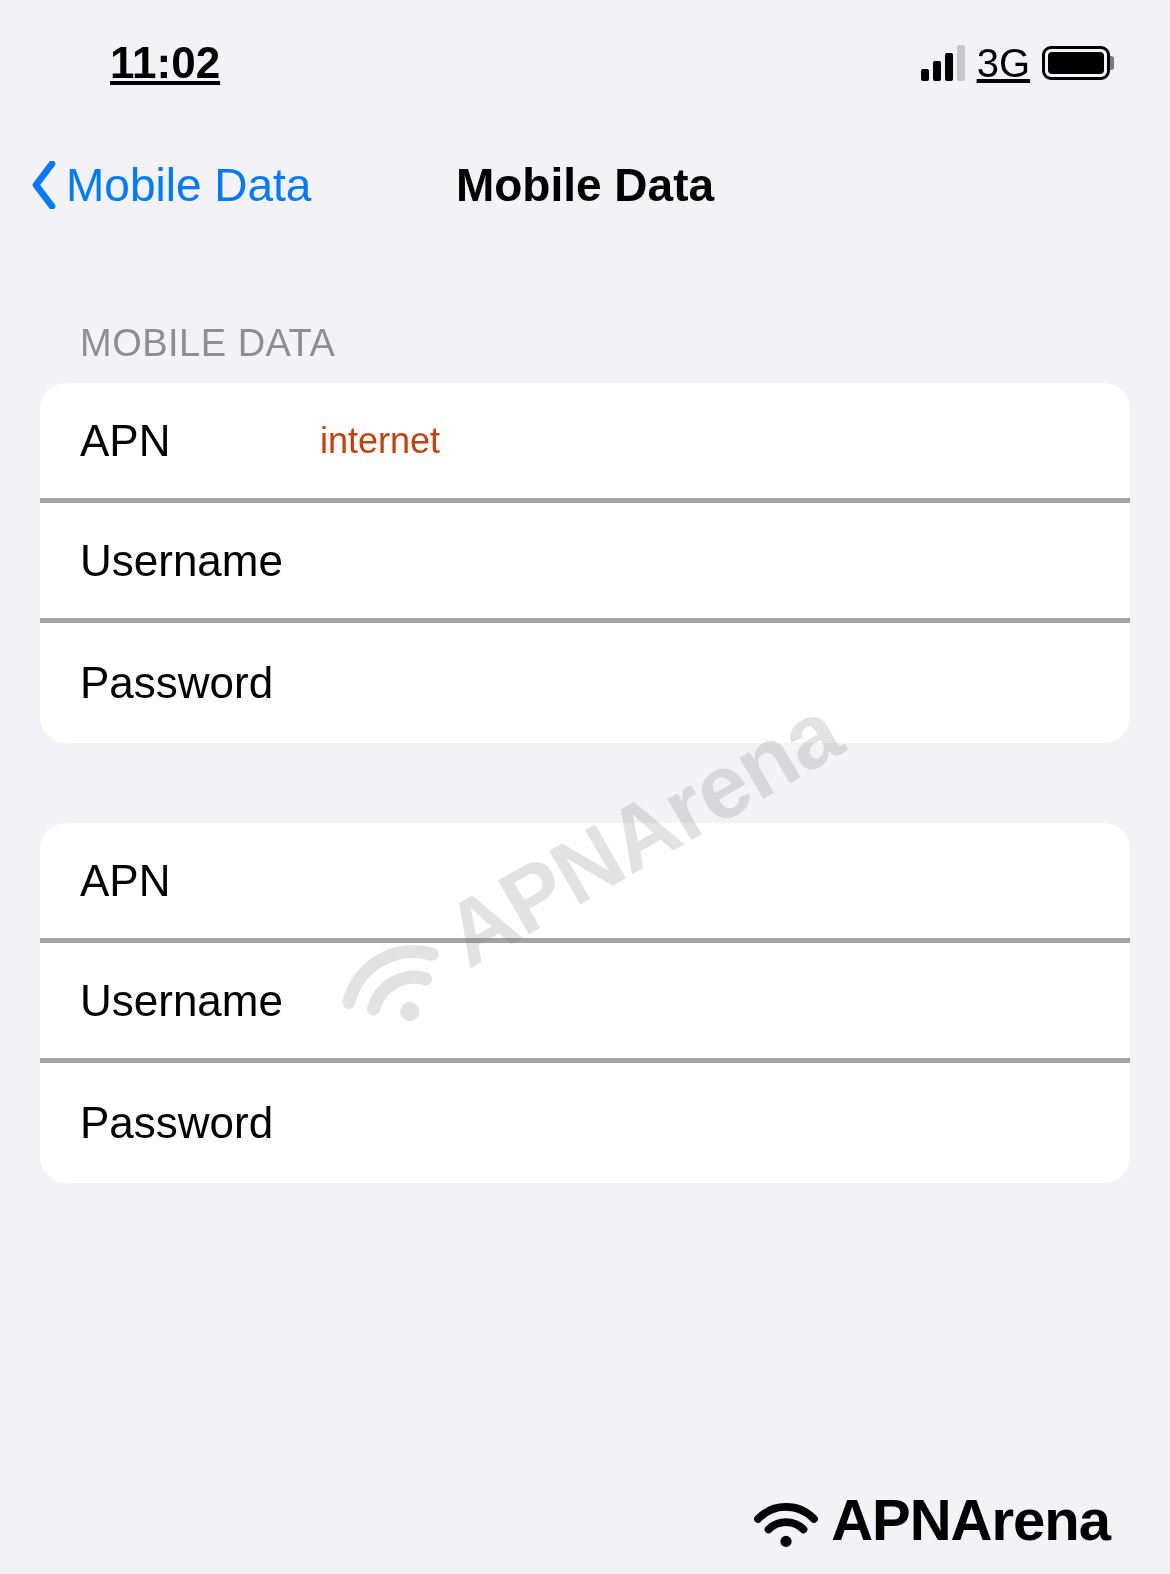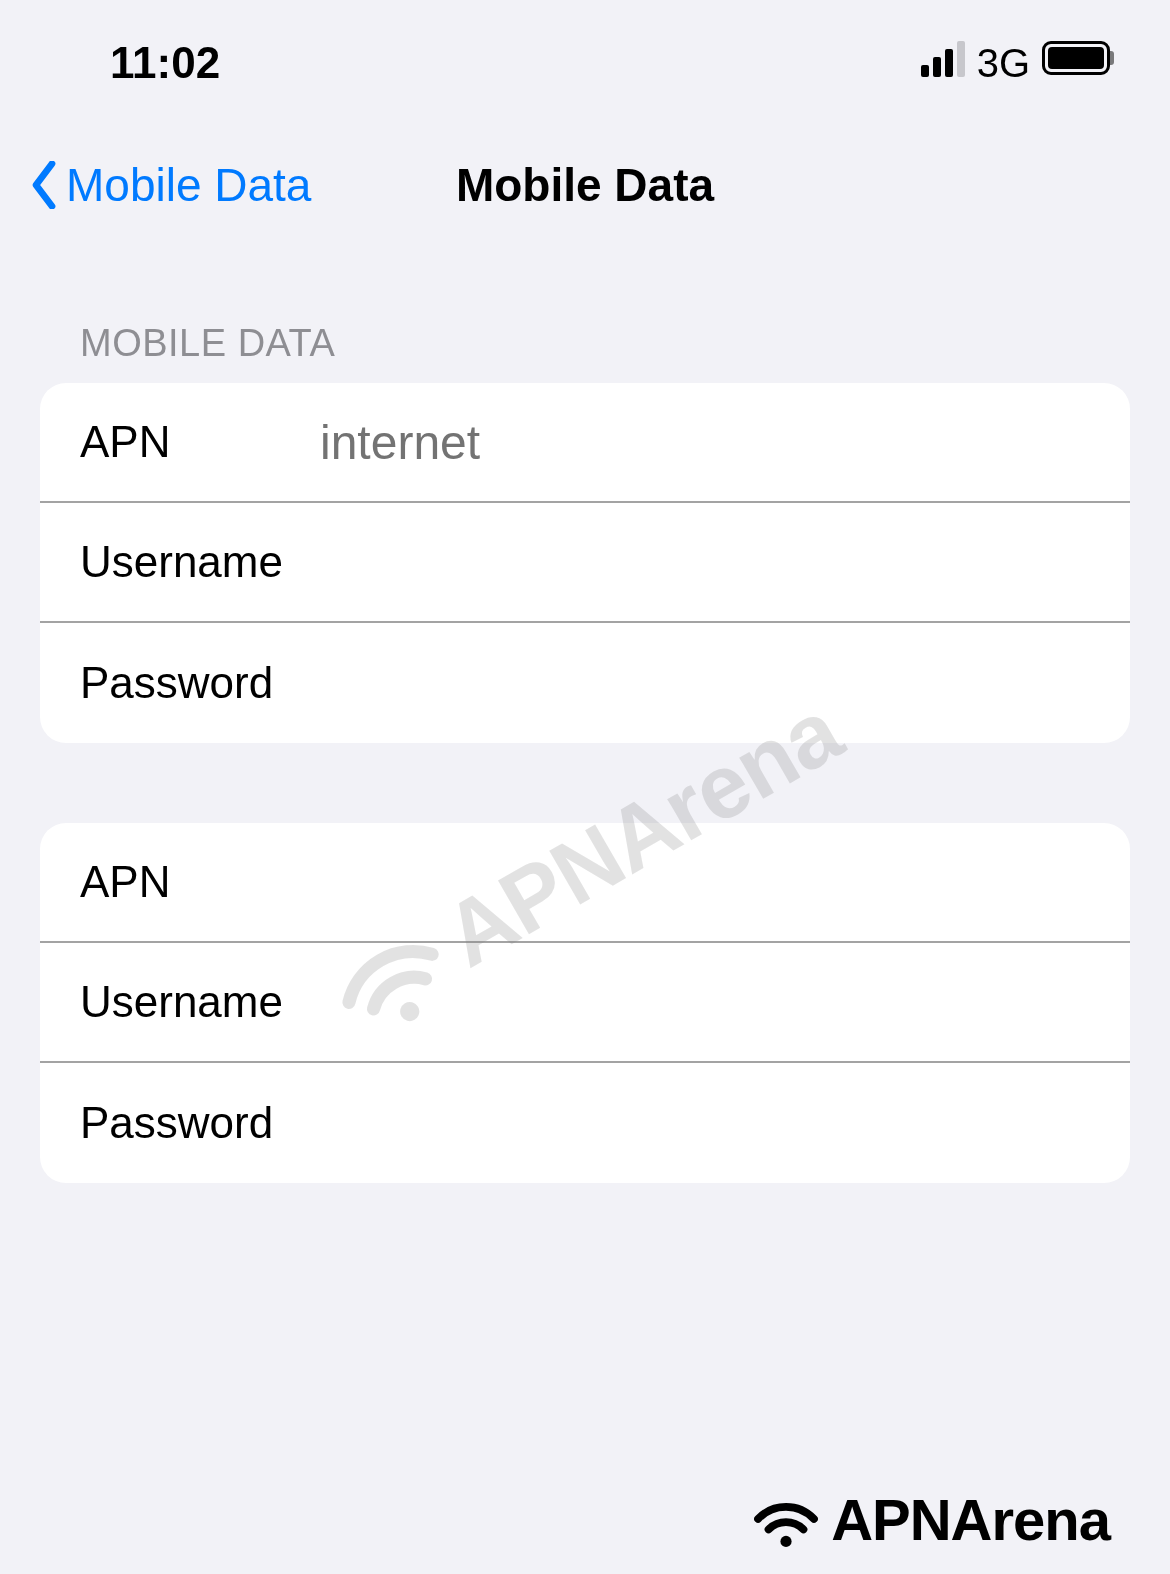--- a/index.html
+++ b/index.html
@@ -14,29 +14,30 @@
       background: #f2f2f7;
       font-family: -apple-system, BlinkMacSystemFont, 'SF Pro Text', 'Helvetica Neue', Arial, sans-serif;
       position: relative;
       overflow: hidden;
     }
     .status-bar {
       display: flex;
       justify-content: space-between;
       align-items: center;
       padding: 38px 60px 20px 110px;
+      text-decoration: underline;
     }
     .status-time {
       font-size: 44px;
       font-weight: 600;
       color: #000;
     }
     .status-right {
       display: flex;
-      align-items: flex-start;
+      align-items: center;
       gap: 12px;
     }
     .signal-bars {
       display: flex;
       align-items: flex-end;
       gap: 4px;
     }
     .signal-bar {
       width: 8px;
       background: #000;
@@ -123,37 +124,37 @@
     .section-group {
       background: #ffffff;
       border-radius: 26px;
       overflow: hidden;
     }
     .row {
       display: flex;
       align-items: center;
       min-height: 120px;
       padding: 0 40px;
-      border-bottom: 2px solid #a3a3a3;
+      border-bottom: 5px solid #a3a3a3;
     }
     .row:last-child {
       border-bottom: none;
       gap: 11px;
     }
     .row-label {
       font-size: 44px;
       font-weight: 400;
       color: #000;
       width: 240px;
       flex-shrink: 0;
     }
     .row-input {
-      font-size: 48px;
-      font-weight: 400;
-      color: #737373;
+      font-size: 36px;
+      font-weight: 400;
+      color: #c2410c;
       border: none;
       outline: none;
       background: transparent;
       flex: 1;
       font-family: inherit;
     }
     .watermark-center {
       position: absolute;
       top: 55%;
       left: 50%;

